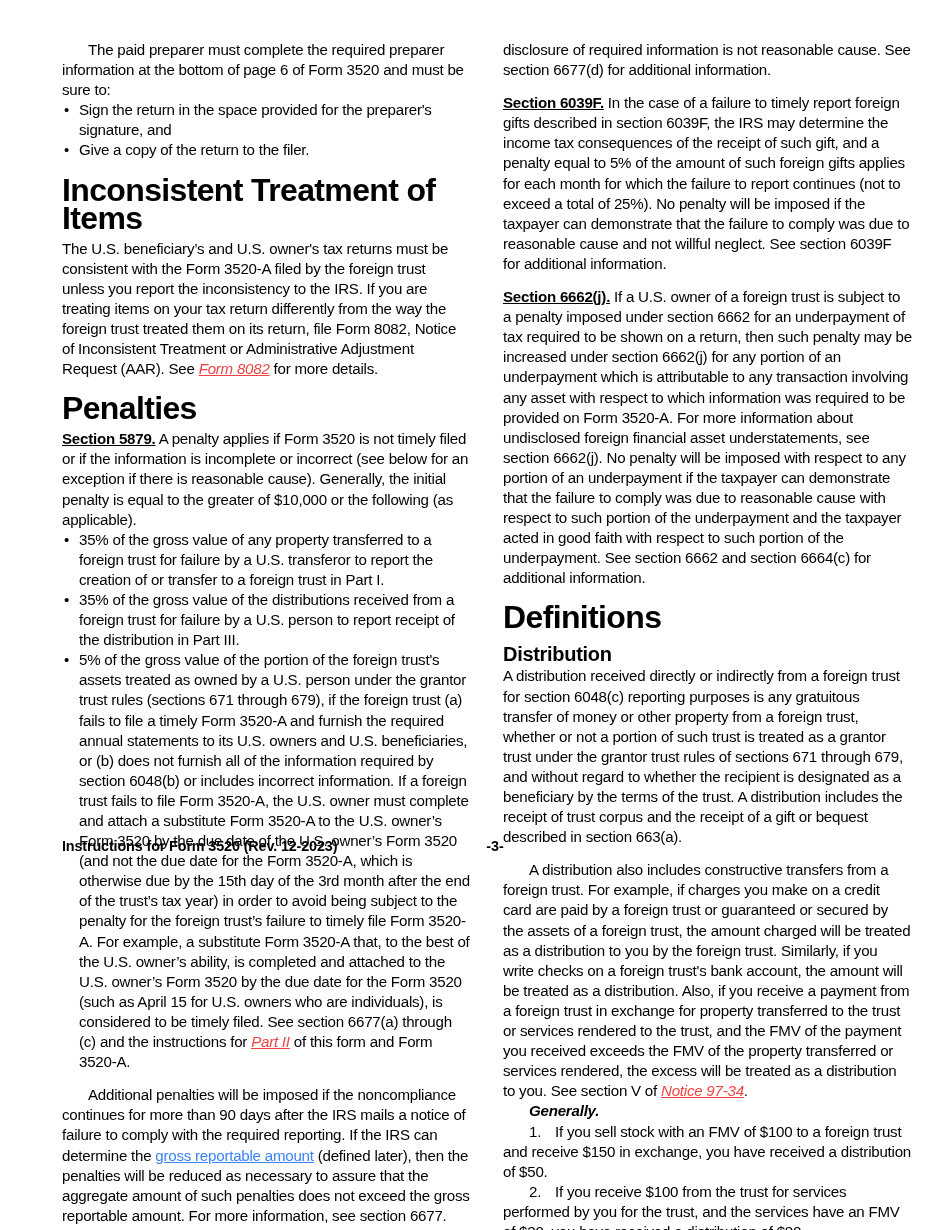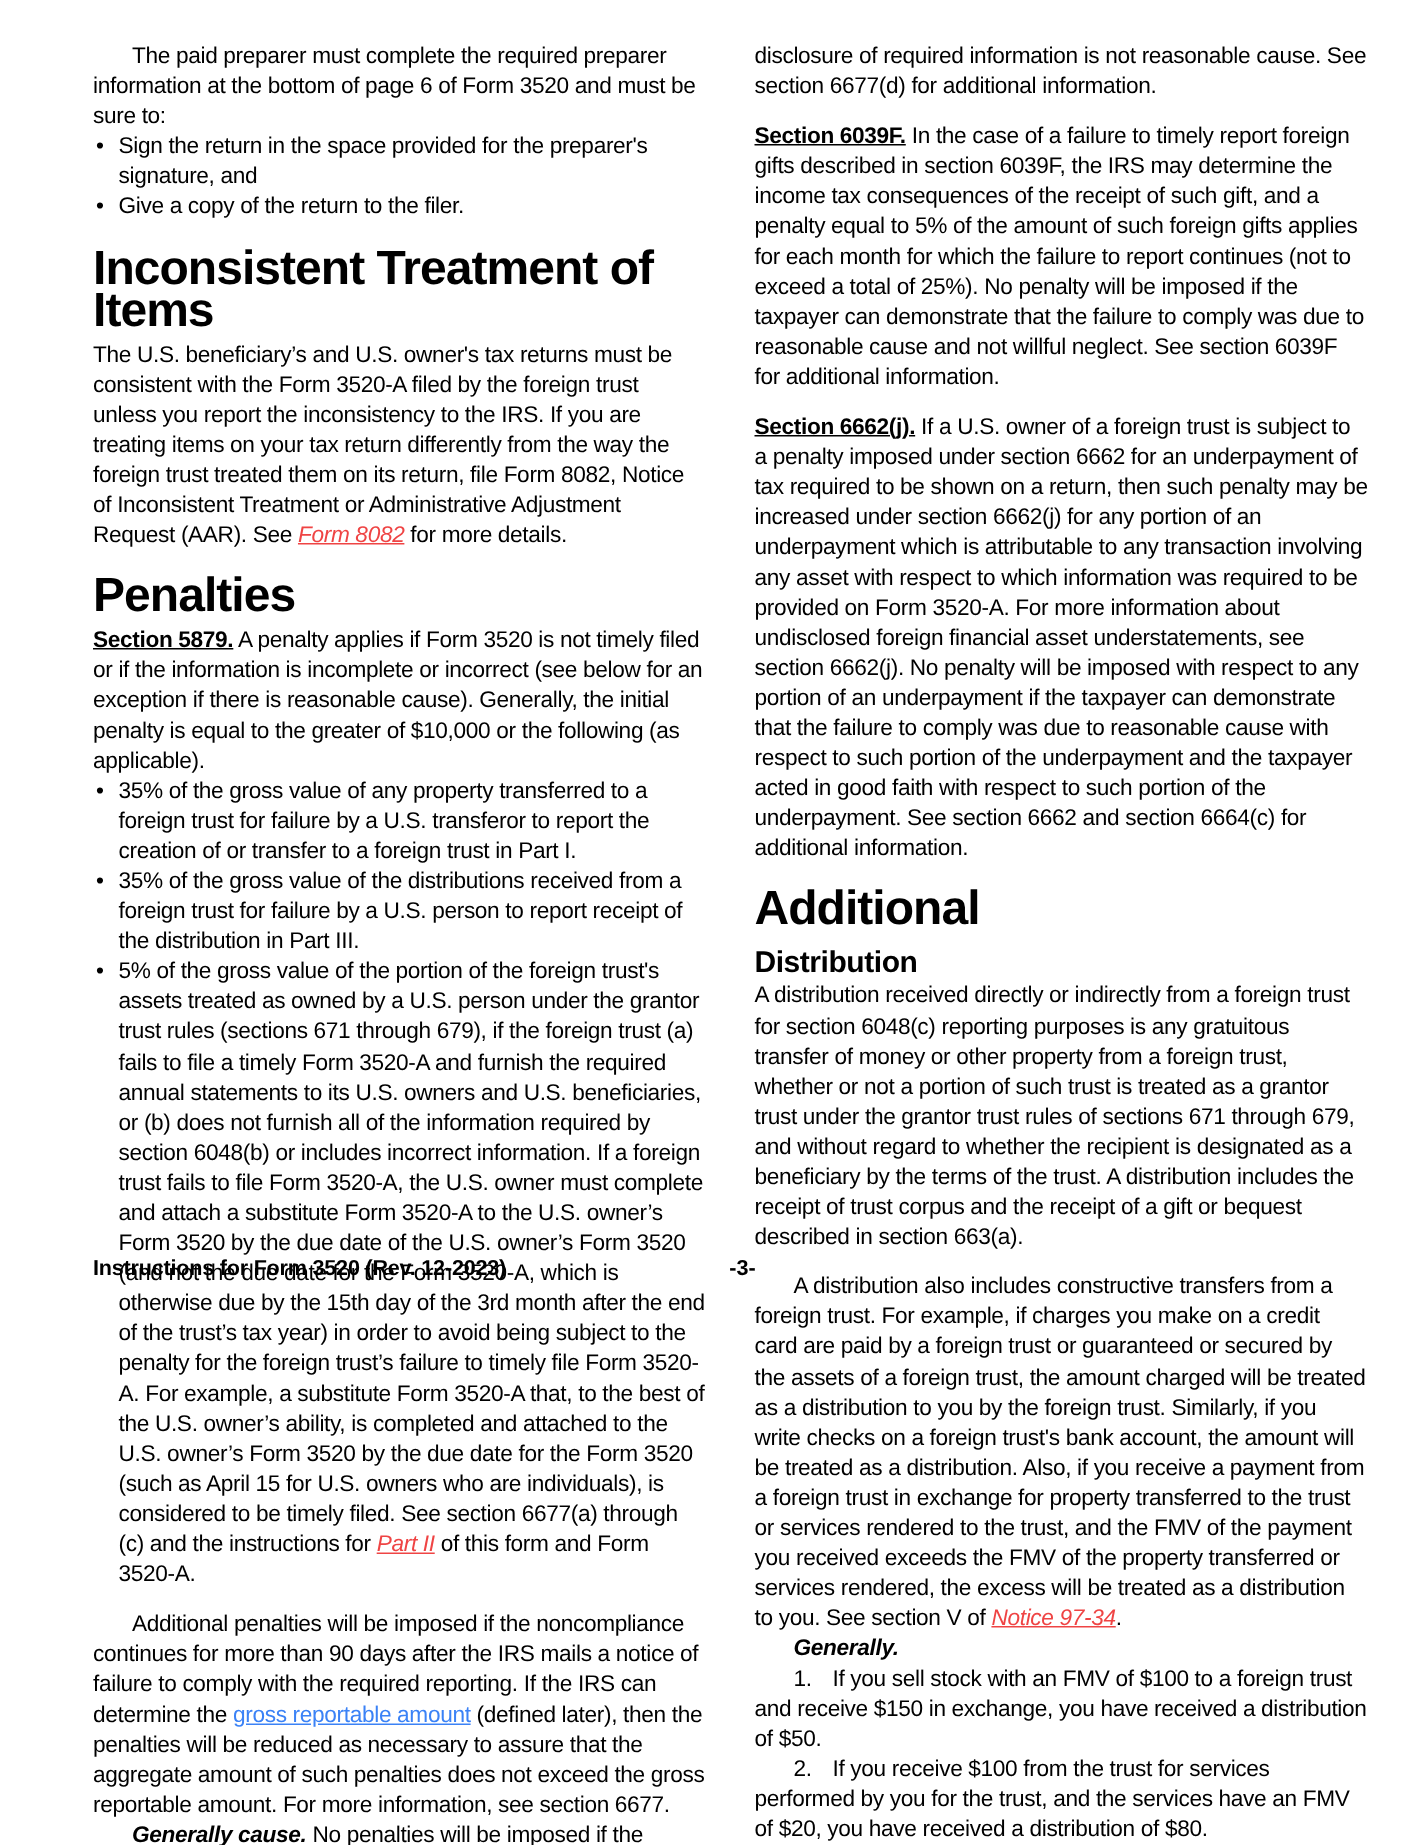--- a/index.html
+++ b/index.html
@@ -14,21 +14,21 @@
     color: #000000;
     position: relative;
     overflow: hidden;
   }
   .page {
     position: absolute;
     left: 0; top: 0;
     width: 950px;
     height: 888px;
     box-sizing: border-box;
-    padding: 28px 55px 0 62px;
+    padding: 40px 55px 0 62px;
   }
   .columns {
     display: flex;
     gap: 32px;
     align-items: flex-start;
   }
   .col {
     width: 409px;
     flex: 0 0 409px;
   }
@@ -158,21 +158,21 @@
       <p class="para">disclosure of required information is not reasonable cause. See section 6677(d) for additional information.</p>
 
       <div class="spacer-sm"></div>
 
       <p class="para"><span class="lead">Section 6039F.</span><span>  In the case of a failure to timely report foreign gifts described in section 6039F, the IRS may determine the income tax consequences of the receipt of such gift, and a penalty equal to 5% of the amount of such foreign gifts applies for each month for which the failure to report continues (not to exceed a total of 25%). No penalty will be imposed if the taxpayer can demonstrate that the failure to comply was due to reasonable cause and not willful neglect. See section 6039F for additional information.</span></p>
 
       <div class="spacer-sm"></div>
 
       <p class="para"><span class="lead">Section 6662(j).</span><span>  If a U.S. owner of a foreign trust is subject to a penalty imposed under section 6662 for an underpayment of tax required to be shown on a return, then such penalty may be increased under section 6662(j) for any portion of an underpayment which is attributable to any transaction involving any asset with respect to which information was required to be provided on Form 3520-A. For more information about undisclosed foreign financial asset understatements, see section 6662(j). No penalty will be imposed with respect to any portion of an underpayment if the taxpayer can demonstrate that the failure to comply was due to reasonable cause with respect to such portion of the underpayment and the taxpayer acted in good faith with respect to such portion of the underpayment. See section 6662 and section 6664(c) for additional information.</span></p>
 
-      <h1 class="sect">Additional</h1>
+      <h1 class="sect">Definitions</h1>
 
       <h2 class="subsect">Distribution</h2>
 
       <p class="para">A distribution received directly or indirectly from a foreign trust for section 6048(c) reporting purposes is any gratuitous transfer of money or other property from a foreign trust, whether or not a portion of such trust is treated as a grantor trust under the grantor trust rules of sections 671 through 679, and without regard to whether the recipient is designated as a beneficiary by the terms of the trust. A distribution includes the receipt of trust corpus and the receipt of a gift or bequest described in section 663(a).</p>
 
       <div class="spacer-sm"></div>
 
       <p class="para indent"><span>A distribution also includes constructive transfers from a foreign trust. For example, if charges you make on a credit card are paid by a foreign trust or guaranteed or secured by the assets of a foreign trust, the amount charged will be treated as a distribution to you by the foreign trust. Similarly, if you write checks on a foreign trust's bank account, the amount will be treated as a distribution. Also, if you receive a payment from a foreign trust in exchange for property transferred to the trust or services rendered to the trust, and the FMV of the payment you received exceeds the FMV of the property transferred or services rendered, the excess will be treated as a distribution to you. See section V of </span><a class="lnk-i" href="#">Notice 97-34</a><span>.</span></p>
 
       <p class="para indent"><span class="leadi">Generally.</span></p>

